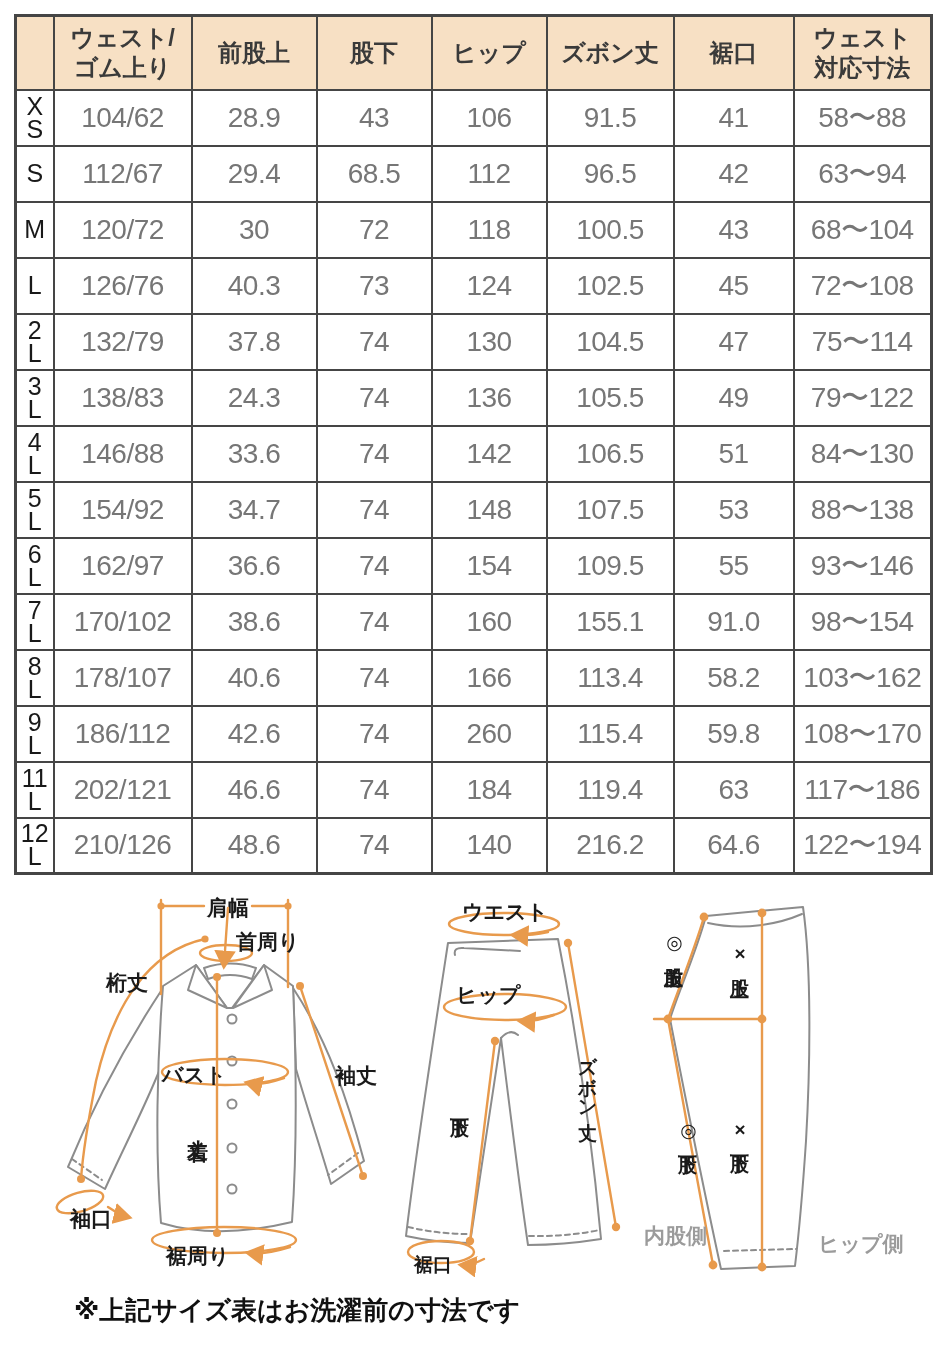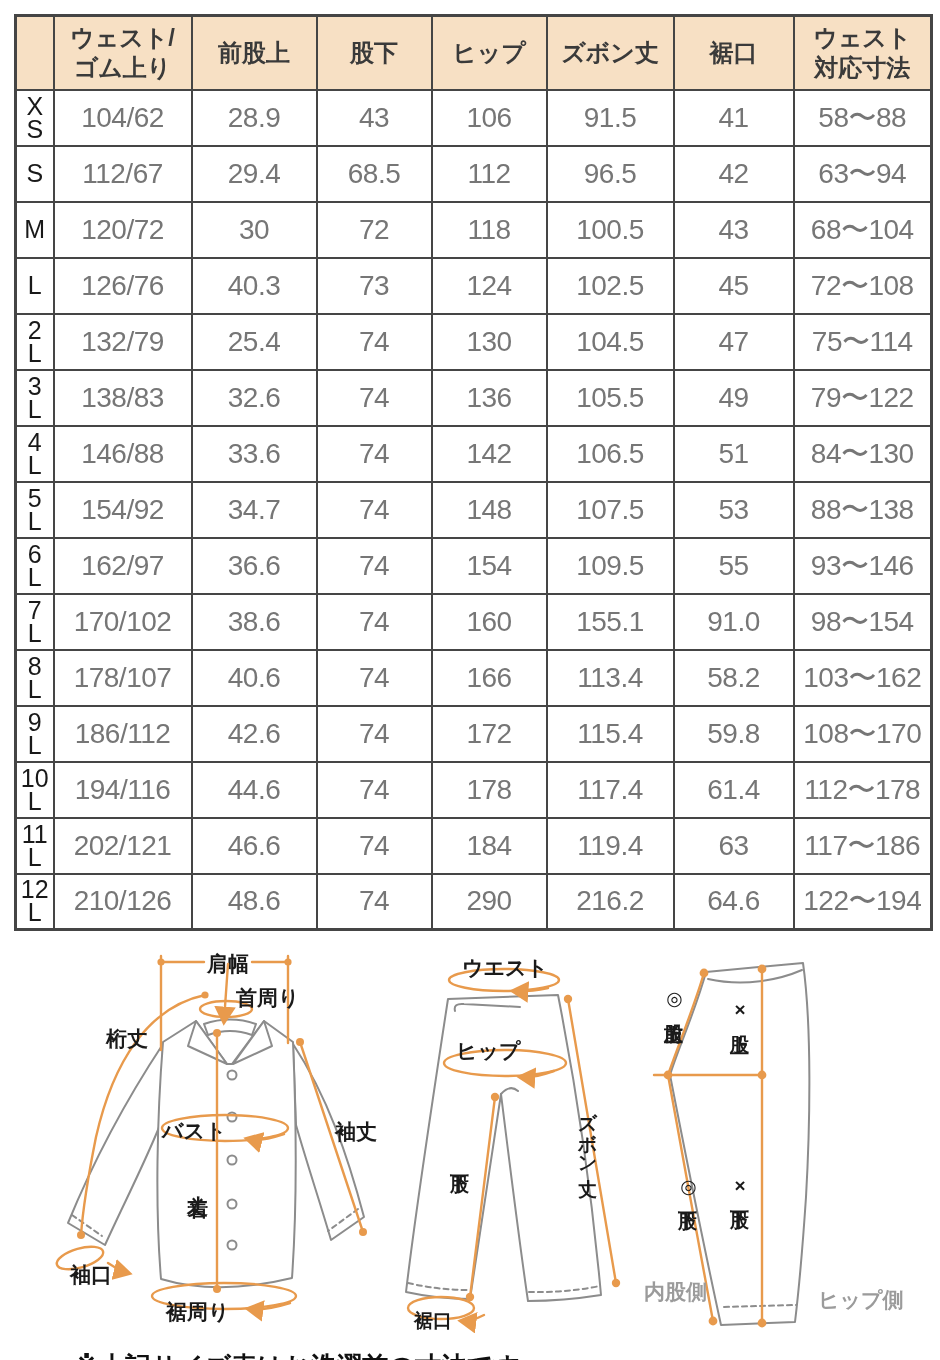--- a/index.html
+++ b/index.html
@@ -103,31 +103,31 @@
         <td>40.3</td>
         <td>73</td>
         <td>124</td>
         <td>102.5</td>
         <td>45</td>
         <td>72〜108</td>
       </tr>
       <tr>
         <th>2<br>L</th>
         <td>132/79</td>
-        <td>25.4</td>
+        <td>37.8</td>
         <td>74</td>
         <td>130</td>
         <td>104.5</td>
         <td>47</td>
         <td>75〜114</td>
       </tr>
       <tr>
         <th>3<br>L</th>
         <td>138/83</td>
-        <td>32.6</td>
+        <td>24.3</td>
         <td>74</td>
         <td>136</td>
         <td>105.5</td>
         <td>49</td>
         <td>79〜122</td>
       </tr>
       <tr>
         <th>4<br>L</th>
         <td>146/88</td>
         <td>33.6</td>
@@ -175,51 +175,41 @@
         <td>166</td>
         <td>113.4</td>
         <td>58.2</td>
         <td>103〜162</td>
       </tr>
       <tr>
         <th>9<br>L</th>
         <td>186/112</td>
         <td>42.6</td>
         <td>74</td>
-        <td>172</td>
+        <td>260</td>
         <td>115.4</td>
         <td>59.8</td>
         <td>108〜170</td>
-      </tr>
-      <tr>
-        <th>10<br>L</th>
-        <td>194/116</td>
-        <td>44.6</td>
-        <td>74</td>
-        <td>178</td>
-        <td>117.4</td>
-        <td>61.4</td>
-        <td>112〜178</td>
       </tr>
       <tr>
         <th>11<br>L</th>
         <td>202/121</td>
         <td>46.6</td>
         <td>74</td>
         <td>184</td>
         <td>119.4</td>
         <td>63</td>
         <td>117〜186</td>
       </tr>
       <tr>
         <th>12<br>L</th>
         <td>210/126</td>
         <td>48.6</td>
         <td>74</td>
-        <td>290</td>
+        <td>140</td>
         <td>216.2</td>
         <td>64.6</td>
         <td>122〜194</td>
       </tr>
     </tbody>
 </table>
 
 <div class="diagrams">
 
   <svg id="shirt-svg" width="362" height="392" viewBox="0 0 362 392">

